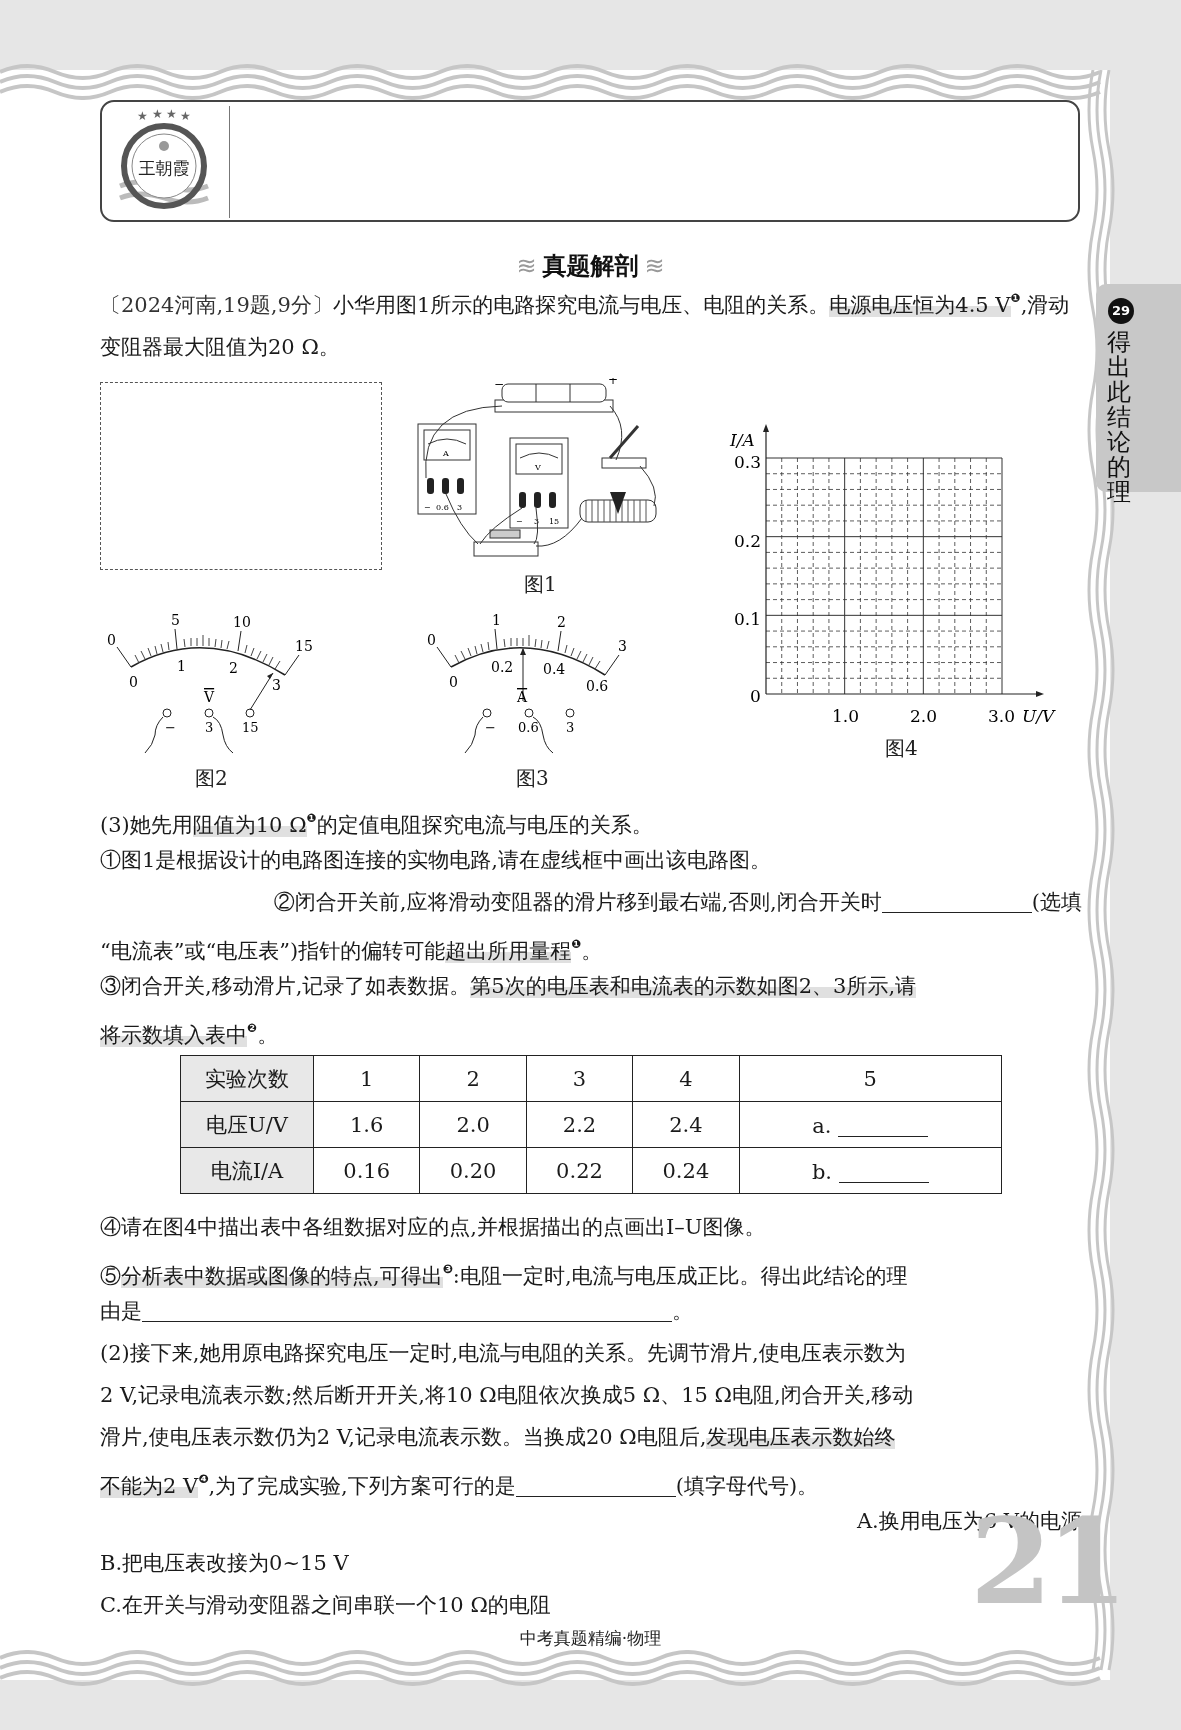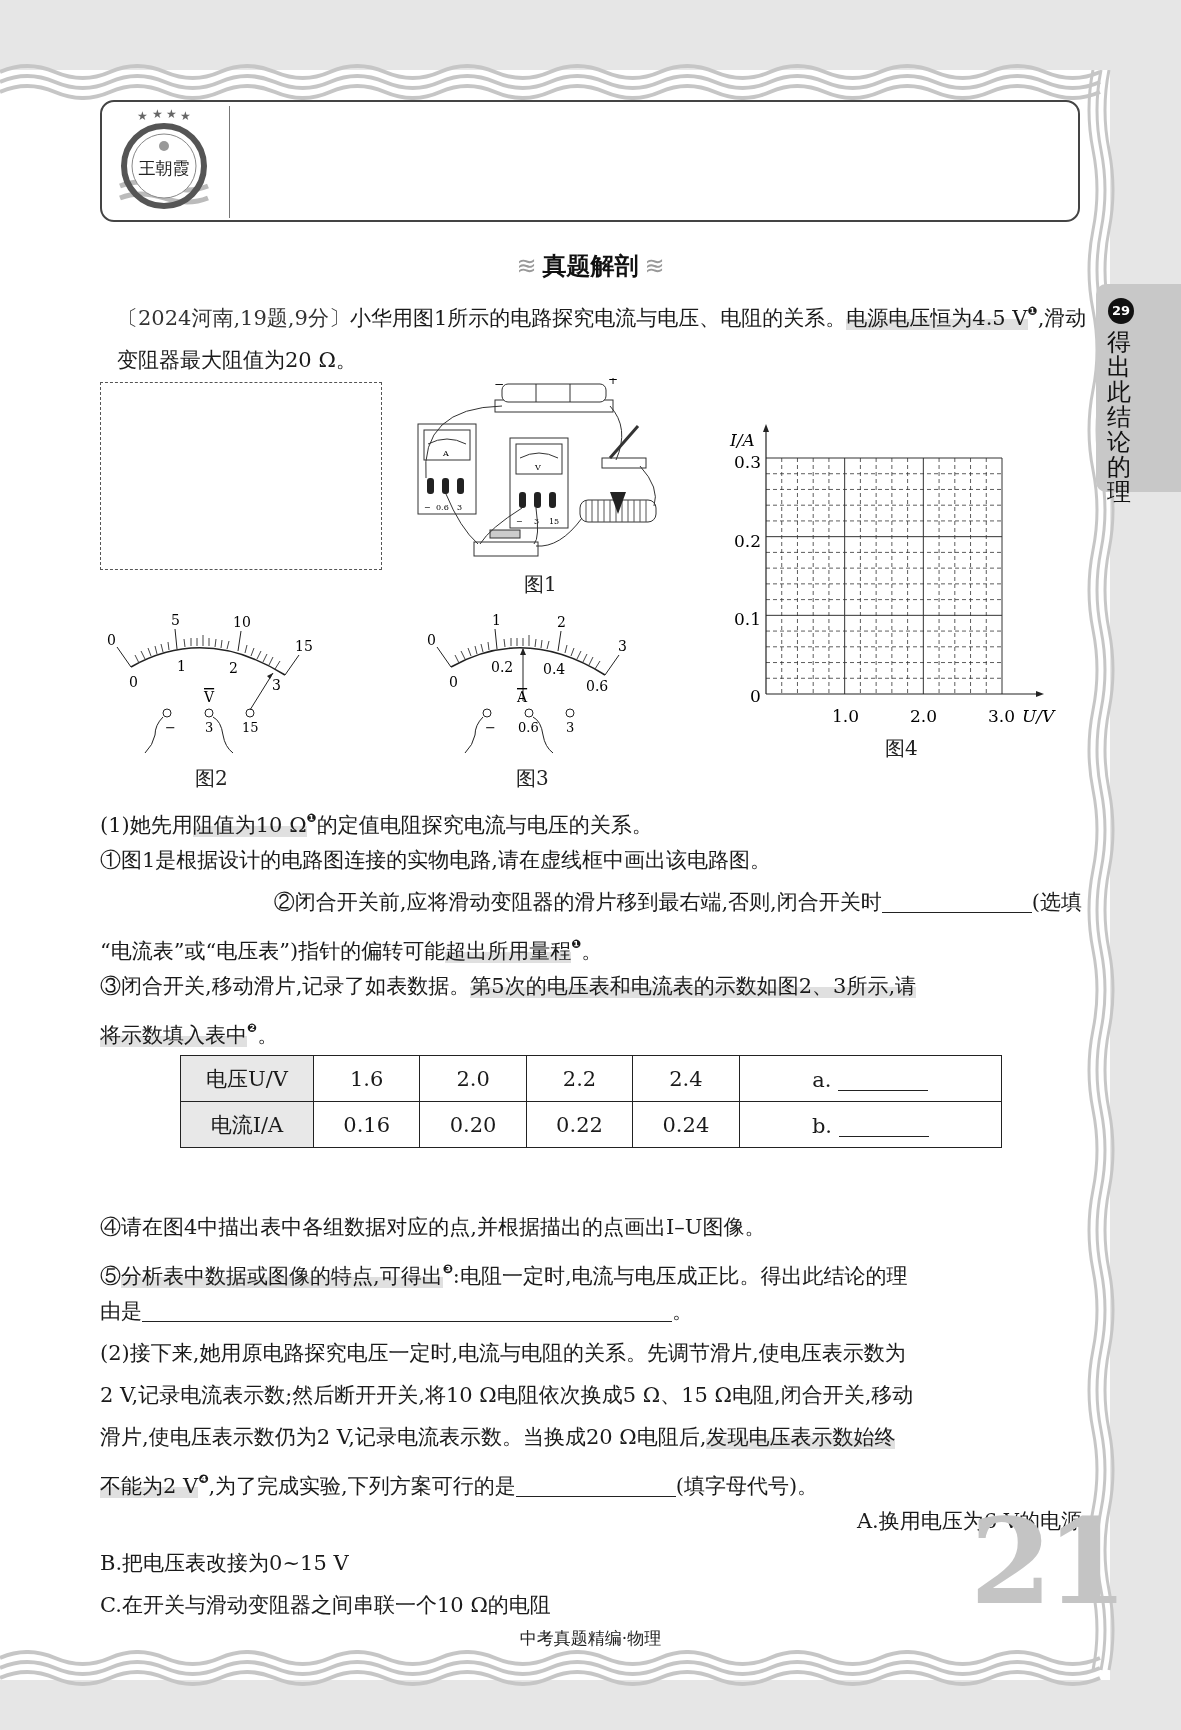--- a/index.html
+++ b/index.html
@@ -88,21 +88,21 @@
 
 <div class="side-tab">
   <div class="tab-num">29</div>
   <div class="tab-text">得出此结论的理</div>
 </div>
 
 <div class="section-title">
   <span class="wavy">≋</span><span>真题解剖</span><span class="wavy">≋</span>
 </div>
 
-<div class="text" style="top:290px;margin-left:17px;">
+<div class="text" style="top:277px;">
   <span class="gray">〔2024河南,19题,9分〕</span><span>小华用图1所示的电路探究电流与电压、电阻的关系。</span><span class="hl">电源电压恒为4.5 V</span><span class="sup">❶</span><span>,滑动变阻器最大阻值为20 Ω。</span>
 </div>
 
 <div class="dashed-box"></div>
 
 <svg style="position:absolute; left:410px; top:378px;" width="280" height="190">
 
   <rect x="85" y="22" width="118" height="12" fill="#fff" stroke="#333"></rect>
   <rect x="92" y="6" width="104" height="18" rx="6" fill="#fff" stroke="#333"></rect>
   <line x1="126" y1="6" x2="126" y2="24" stroke="#333"></line>
@@ -295,38 +295,46 @@
   <text x="34" y="137" font-size="17">0.2</text>
   <text x="34" y="215" font-size="17">0.1</text>
   <text x="50" y="292" font-size="17">0</text>
   <text x="132" y="312" font-size="17">1.0</text>
   <text x="210" y="312" font-size="17">2.0</text>
   <text x="288" y="312" font-size="17">3.0</text>
 </svg>
 <div class="fig-label" style="left:885px; top:735px;">图4</div>
 
 <div class="text" style="top:797px;">
-  <span>(1)她先用</span><span class="hl">阻值为10 Ω</span><span class="sup">❶</span><span>的定值电阻探究电流与电压的关系。</span>
+  <span>(3)她先用</span><span class="hl">阻值为10 Ω</span><span class="sup">❶</span><span>的定值电阻探究电流与电压的关系。</span>
 </div>
 <div class="text" style="top:839px;">①图1是根据设计的电路图连接的实物电路,请在虚线框中画出该电路图。</div>
 <div class="text" style="top:881px;text-align:right;">
   <span>②闭合开关前,应将滑动变阻器的滑片移到最右端,否则,闭合开关时</span><span class="blank" style="width:150px;"></span><span>(选填</span>
 </div>
 <div class="text" style="top:923px;">
   <span>“电流表”或“电压表”)指针的偏转可能</span><span class="hl">超出所用量程</span><span class="sup">❶</span><span>。</span>
 </div>
 <div class="text" style="top:965px;">
   <span>③闭合开关,移动滑片,记录了如表数据。</span><span class="hl">第5次的电压表和电流表的示数如图2、3所示,请</span>
 </div>
 <div class="text" style="top:1007px;">
   <span class="hl">将示数填入表中</span><span class="sup">❷</span><span>。</span>
 </div>
 
 <table class="data">
   <tbody>
+      <tr>
+    <td class="head">实验次数</td>
+    <td>1</td>
+    <td>2</td>
+    <td>3</td>
+    <td>4</td>
+    <td>5</td>
+  </tr>
   <tr>
     <td class="head">电压U/V</td>
     <td>1.6</td>
     <td>2.0</td>
     <td>2.2</td>
     <td>2.4</td>
     <td><span>a.</span> <span class="blank" style="width:90px;"></span></td>
   </tr>
   <tr>
     <td class="head">电流I/A</td>

